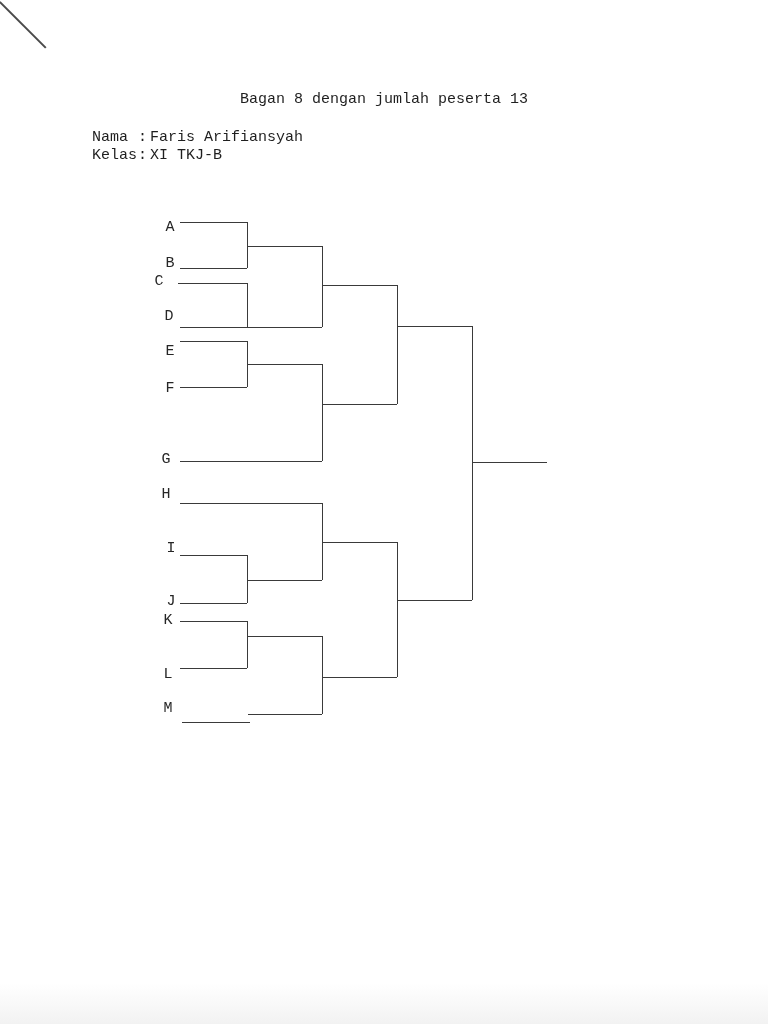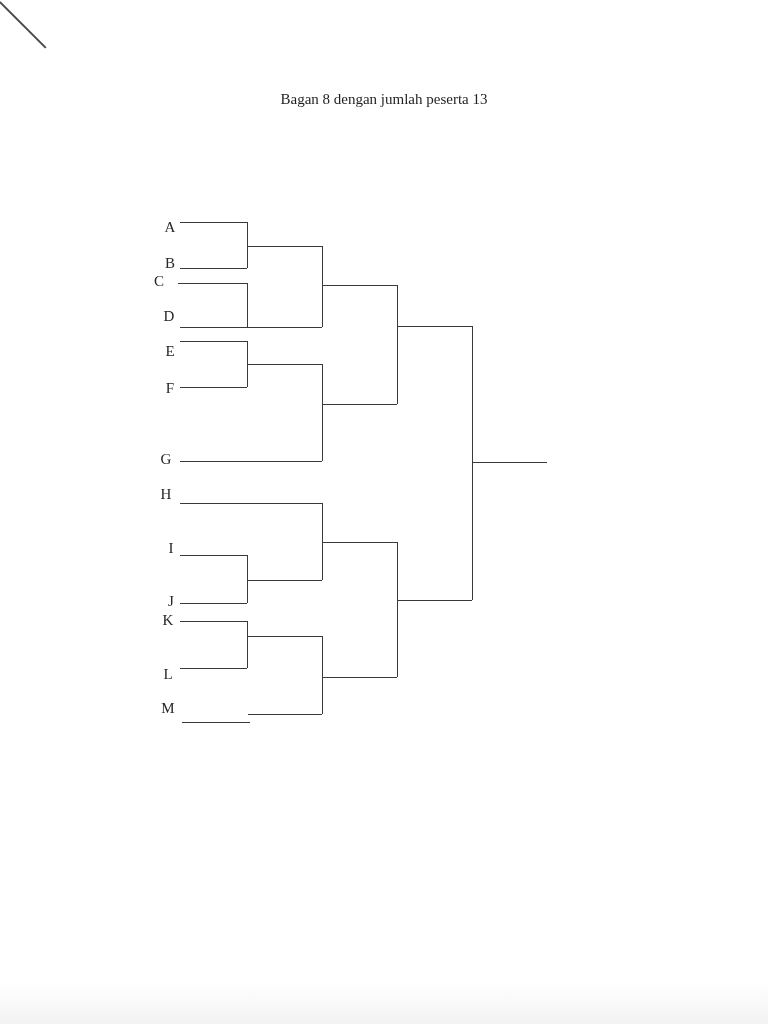--- a/index.html
+++ b/index.html
@@ -1,21 +1,21 @@
 <!DOCTYPE html>
 <html style="--line-color: #3a3a3a;"><head>
 <meta charset="utf-8">
 <style>
   html,body{margin:0;padding:0;background:#ffffff;}
   .page{
     position:relative;
     width:768px;height:1024px;
     background:linear-gradient(#ffffff 0 96%, #f2f2f2 100%);
     overflow:hidden;
-    font-family:Liberation Serif, serif;
+    font-family:Liberation Mono, monospace;
     color:#222222;
   }
   .title{
     position:absolute;
     top:91px;left:0;width:100%;
     margin:0;
     text-align:center;
     font-size:15px;
     font-weight:normal;
     color:#1f1f1f;
@@ -46,20 +46,28 @@
     transform-origin:0 50%;
   }
 </style>
 </head>
 <body>
 
 <div class="page">
 
   <h1 class="title">Bagan 8 dengan jumlah peserta 13</h1>
 
+  <div class="info">
+    <div class="info-row">
+      <span class="info-label">Nama</span><span class="info-sep">:</span><span class="info-value">Faris Arifiansyah</span>
+    </div>
+    <div class="info-row">
+      <span class="info-label">Kelas</span><span class="info-sep">:</span><span class="info-value">XI TKJ-B</span>
+    </div>
+  </div>
 
   <div class="bracket">
       <div class="hline" style="left: 180px; top: 222px; width: 67px;"></div>
       <div class="hline" style="left: 180px; top: 268px; width: 67px;"></div>
       <div class="hline" style="left: 247px; top: 246px; width: 75px;"></div>
       <div class="hline" style="left: 178px; top: 283px; width: 69px;"></div>
       <div class="hline" style="left: 180px; top: 327px; width: 142px;"></div>
       <div class="hline" style="left: 180px; top: 341px; width: 67px;"></div>
       <div class="hline" style="left: 180px; top: 387px; width: 67px;"></div>
       <div class="hline" style="left: 247px; top: 364px; width: 75px;"></div>

